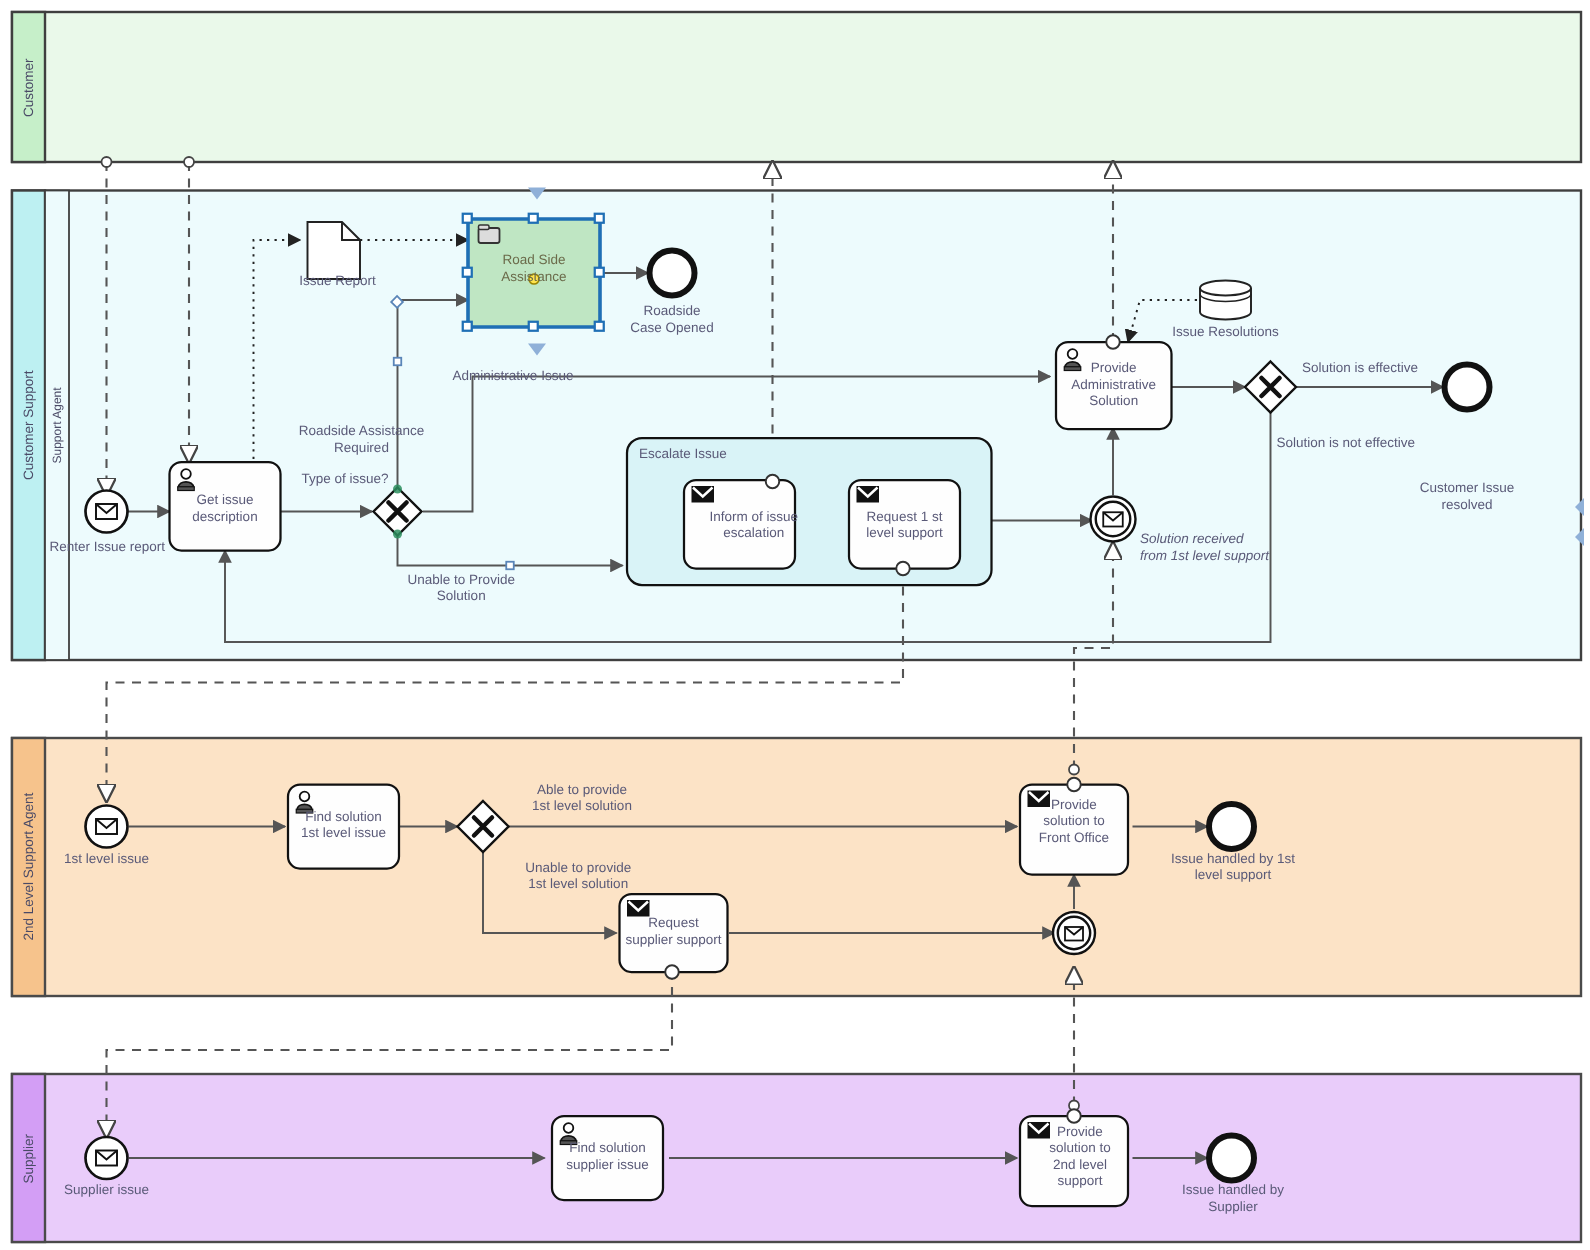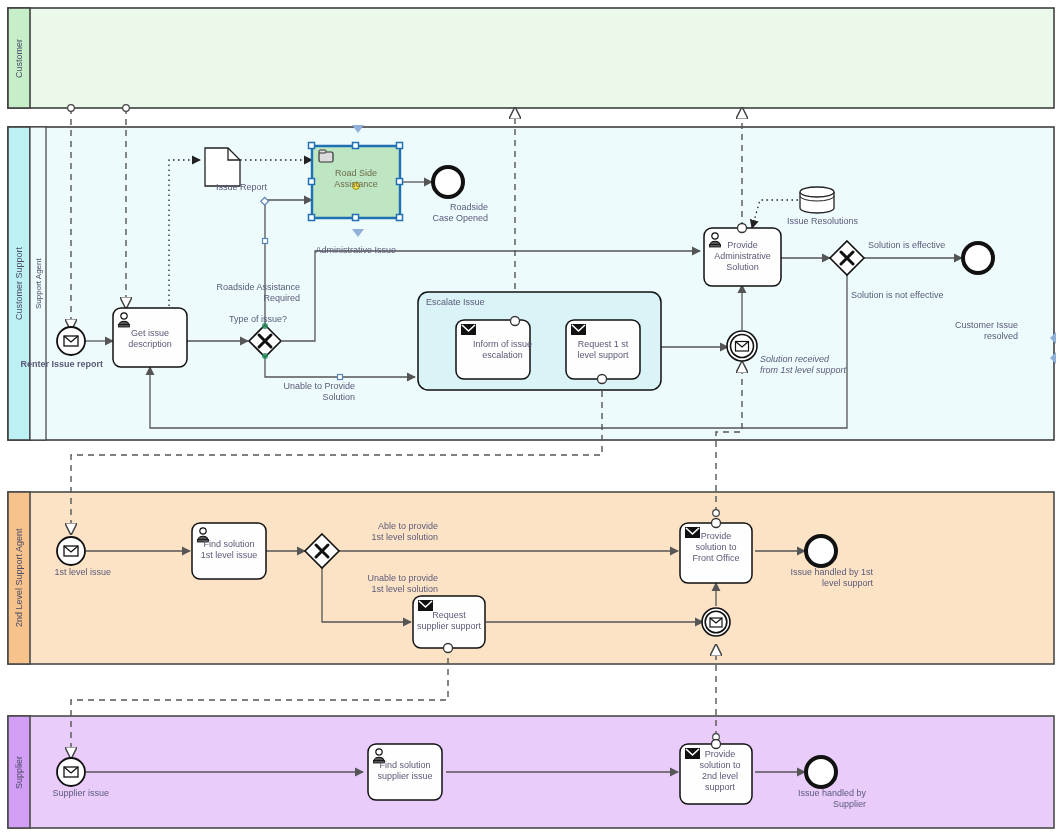--- a/index.html
+++ b/index.html
@@ -1,20 +1,20 @@
 <!DOCTYPE html>
 <html><head>
 <meta charset="utf-8">
 <title>BPMN Customer Support Process</title>
 <style>
   html,body{margin:0;padding:0;background:#ffffff;}
   body{font-family:"Liberation Sans", sans-serif;}
   #canvas{position:relative;width:1060px;height:833px;overflow:hidden;background:#fff;}
   #canvas svg{position:absolute;top:0;left:0;}
-  .lbl{position:absolute;font-size:9px;color:#5a5a78;text-align:right;line-height:11px;
+  .lbl{position:absolute;font-size:9px;color:#5a5a78;text-align:center;line-height:11px;
        white-space:pre-line;pointer-events:none;}
   .lanelbl{position:absolute;font-size:9px;color:#4a4a66;
        writing-mode:vertical-rl;transform:rotate(180deg);
        display:flex;align-items:center;justify-content:center;}
   .tasklbl{position:absolute;font-size:9px;color:#5a5a78;text-align:center;line-height:11px;
        white-space:pre-line;pointer-events:none;width:100%;}
 </style>
 </head>
 <body>
 
@@ -340,26 +340,26 @@
 <div class="lanelbl" style="left:8px;top:716px;width:22px;height:112px;">Supplier</div>
 
 <div class="lbl" style="left:183px;top:182px;width:84px;">Issue Report</div>
 
 <div class="tasklbl" style="left:312px;top:168px;width:88px;color:#6b6b4a;">Road Side
 Assistance</div>
 
 <div class="lbl" style="left:408px;top:202px;width:80px;">Roadside
 Case Opened</div>
 
-<div class="lbl" style="left:8px;top:359px;width:95px;font-weight:bold;">Renter Issue report</div>
+<div class="lbl" style="left:24px;top:359px;width:95px;">Renter Issue report</div>
 
 <div class="tasklbl" style="left:113px;top:328px;width:74px;">Get issue
 description</div>
 
-<div class="lbl" style="left:207px;top:314px;width:80px;">Type of issue?</div>
+<div class="lbl" style="left:190px;top:314px;width:80px;">Type of issue?</div>
 
 <div class="lbl" style="left:182px;top:282px;width:118px;">Roadside Assistance
 Required</div>
 
 <div class="lbl" style="left:288px;top:245px;width:108px;">Administrative Issue</div>
 
 <div class="lbl" style="left:260px;top:381px;width:95px;">Unable to Provide
 Solution</div>
 
 <div class="lbl" style="left:426px;top:297px;width:90px;text-align:left;">Escalate Issue</div>

